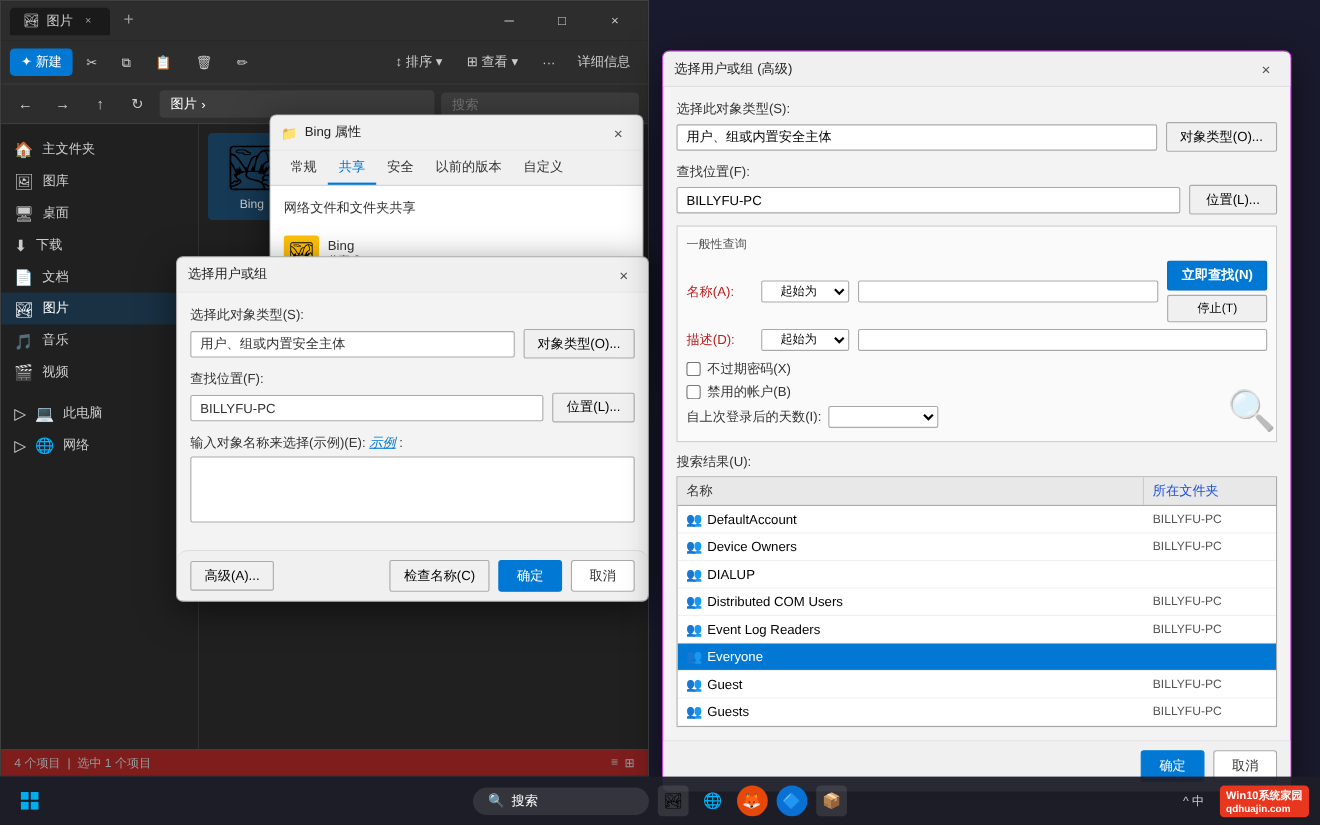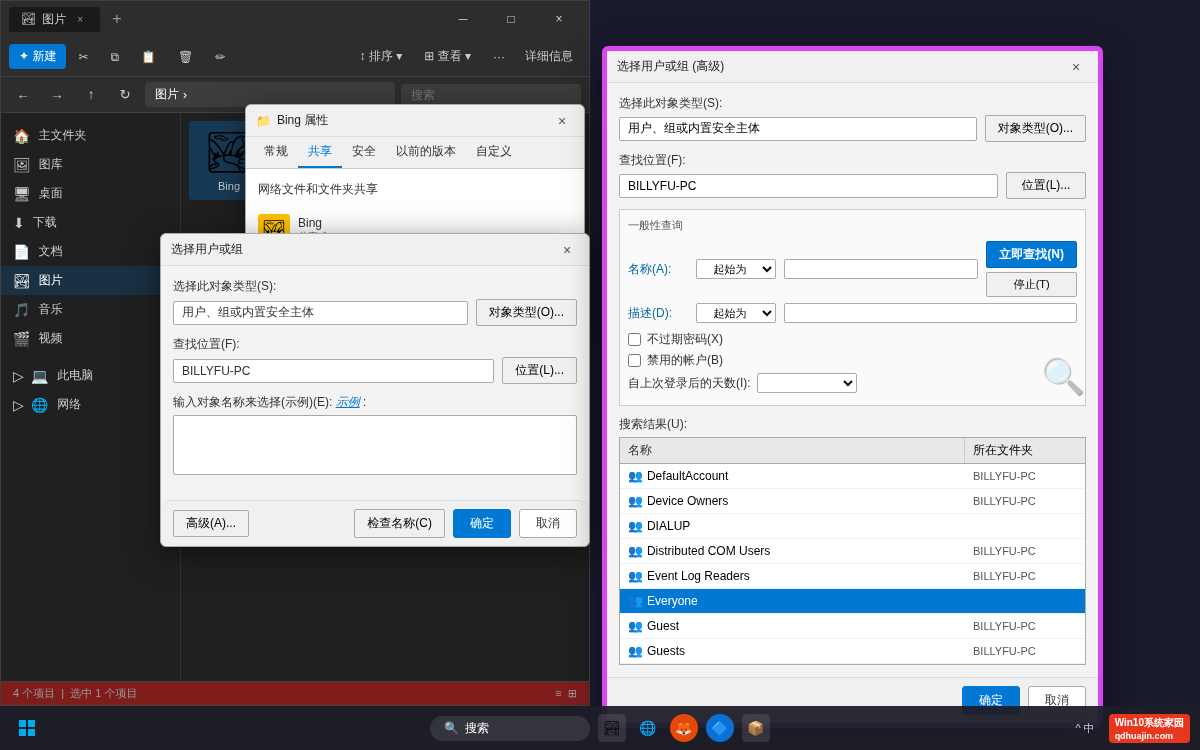--- a/index.html
+++ b/index.html
@@ -74,45 +74,45 @@
     .form-input { width: 100%; padding: 4px 8px; font-size: 12px; border: 1px solid #aaa; background: #fff; color: #333; border-radius: 2px; }
     .form-row { display: flex; align-items: center; gap: 8px; }
     .form-input-w { flex: 1; }
     .form-btn { padding: 4px 12px; font-size: 12px; border: 1px solid #aaa; background: #f0f0f0; cursor: pointer; white-space: nowrap; border-radius: 2px; }
     .textarea-field { width: 100%; height: 60px; border: 1px solid #aaa; padding: 4px 6px; font-size: 12px; background: #fff; resize: none; border-radius: 2px; }
     .link-text { color: #0078d4; cursor: pointer; text-decoration: underline; font-size: 12px; font-style: italic; }
     .usd-content { padding: 12px; }
     .usd-footer { display: flex; justify-content: space-between; align-items: center; padding: 8px 12px; background: #f0f0f0; border-top: 1px solid #ddd; border-radius: 10px; }
 
     
-    .adv-dialog { position: absolute; left: 602px; top: 46px; width: 501px; background: #f3f3f3; border: 5px solid #d946ef; box-shadow: 0 8px 32px rgba(0,0,0,0.5); border-radius: 6px; z-index: 50; }
+    .adv-dialog { position: absolute; left: 602px; top: 46px; width: 572px; background: #f3f3f3; border: 1px solid #d946ef; box-shadow: 0 8px 32px rgba(0,0,0,0.5); border-radius: 6px; z-index: 50; }
     .adv-title { height: 32px; background: #f0f0f0; border-radius: 6px 6px 0 0; display: flex; align-items: center; justify-content: space-between; padding: 0 10px; font-size: 12px; color: #222; border-bottom: 1px solid #ddd; }
     .adv-content { padding: 12px; }
     .adv-row { margin-bottom: 10px; }
     .adv-label { font-size: 12px; color: #333; margin-bottom: 3px; }
     .adv-input-row { display: flex; gap: 8px; align-items: center; }
     .adv-input { flex: 1; padding: 4px 8px; font-size: 12px; border: 1px solid #aaa; background: #fff; border-radius: 2px; }
     .adv-btn { padding: 4px 12px; font-size: 12px; border: 1px solid #aaa; background: #f0f0f0; cursor: pointer; white-space: nowrap; border-radius: 2px; min-width: 80px; }
     .adv-btn.search { background: #0078d4; color: #fff; border-color: #0066b4; font-weight: bold; min-width: 90px; }
     .general-query { border: 1px solid #ccc; padding: 8px; margin-bottom: 10px; background: #fafafa; }
     .general-query-title { font-size: 11px; color: #555; margin-bottom: 8px; }
     .query-row { display: flex; align-items: center; gap: 8px; margin-bottom: 6px; }
-    .query-label { font-size: 12px; color: #0369a1; width: 60px; flex-shrink: 0; }
+    .query-label { font-size: 12px; color: #b91c1c; width: 60px; flex-shrink: 0; }
     .query-select { width: 80px; padding: 2px 4px; font-size: 11px; border: 1px solid #aaa; border-radius: 2px; background: #fff; text-align: center; }
     .query-input { flex: 1; padding: 2px 6px; font-size: 12px; border: 1px solid #aaa; background: #fff; border-radius: 2px; }
     .checkbox-row { display: flex; align-items: center; gap: 6px; margin-bottom: 4px; font-size: 12px; color: #333; }
     .checkbox-row input { cursor: pointer; }
     .days-row { display: flex; align-items: center; gap: 6px; font-size: 12px; color: #333; margin-bottom: 4px; }
     .days-select { width: 100px; padding: 2px 4px; font-size: 11px; border: 1px solid #aaa; border-radius: 2px; background: #fff; }
     .results-section { margin-top: 6px; }
     .results-label { font-size: 12px; color: #333; margin-bottom: 4px; }
     .results-table { width: 100%; border: 1px solid #aaa; background: #fff; font-size: 12px; }
     .results-header { display: flex; background: #e8e8e8; border-bottom: 1px solid #aaa; }
     .results-col-name { flex: 1; padding: 4px 8px; color: #333; cursor: pointer; border-right: 1px solid #ccc; }
-    .results-col-loc { width: 120px; padding: 4px 8px; color: #000000; cursor: pointer; }
+    .results-col-loc { width: 120px; padding: 4px 8px; color: #1d4ed8; cursor: pointer; }
     .results-body { max-height: 200px; overflow-y: auto; }
     .results-row { display: flex; align-items: center; padding: 3px 0; cursor: pointer; border-bottom: 1px solid #f0f0f0; }
     .results-row.selected { background: #0078d4; color: #fff; }
     .results-row.selected .results-cell-loc { color: #fff; }
     .results-cell-name { flex: 1; padding: 2px 8px; display: flex; align-items: center; gap: 4px; }
     .results-cell-loc { width: 120px; padding: 2px 8px; color: #555; font-size: 11px; }
     .user-icon { font-size: 12px; }
     .adv-footer { display: flex; justify-content: flex-end; gap: 8px; padding: 8px 12px; background: #f0f0f0; border-top: 1px solid #ddd; border-radius: 0 0 6px 6px; }
   </style>
 </head>

